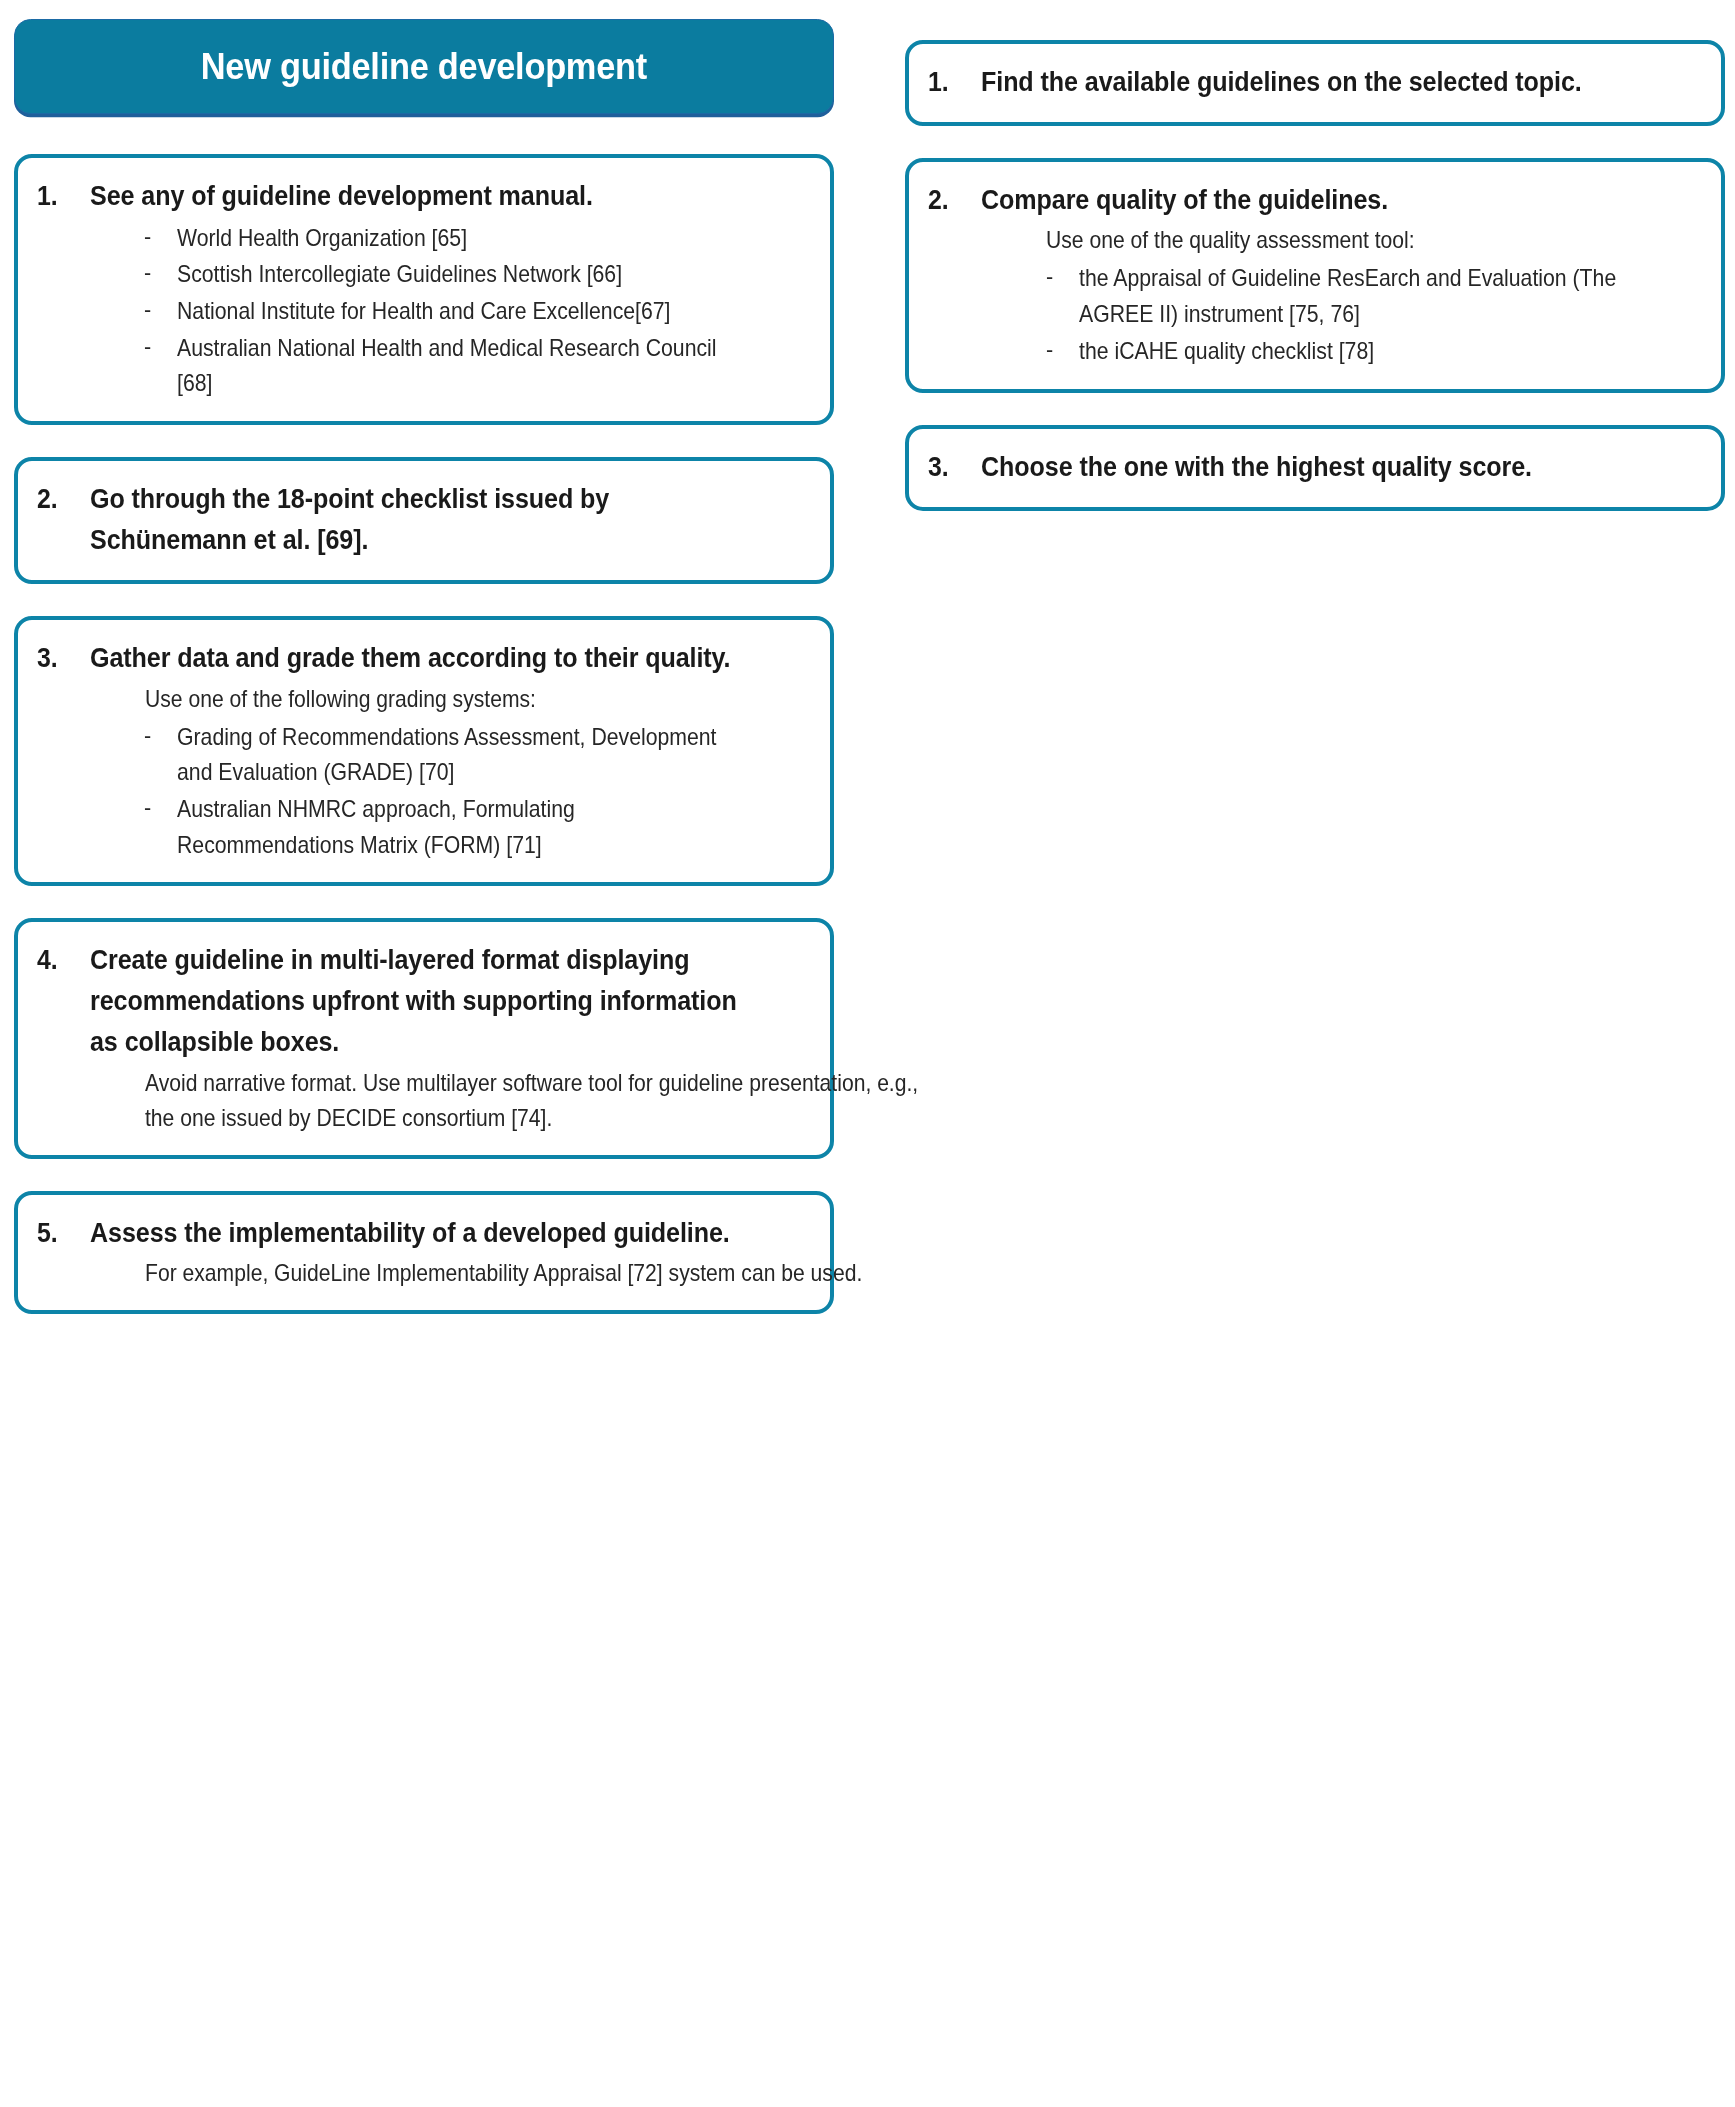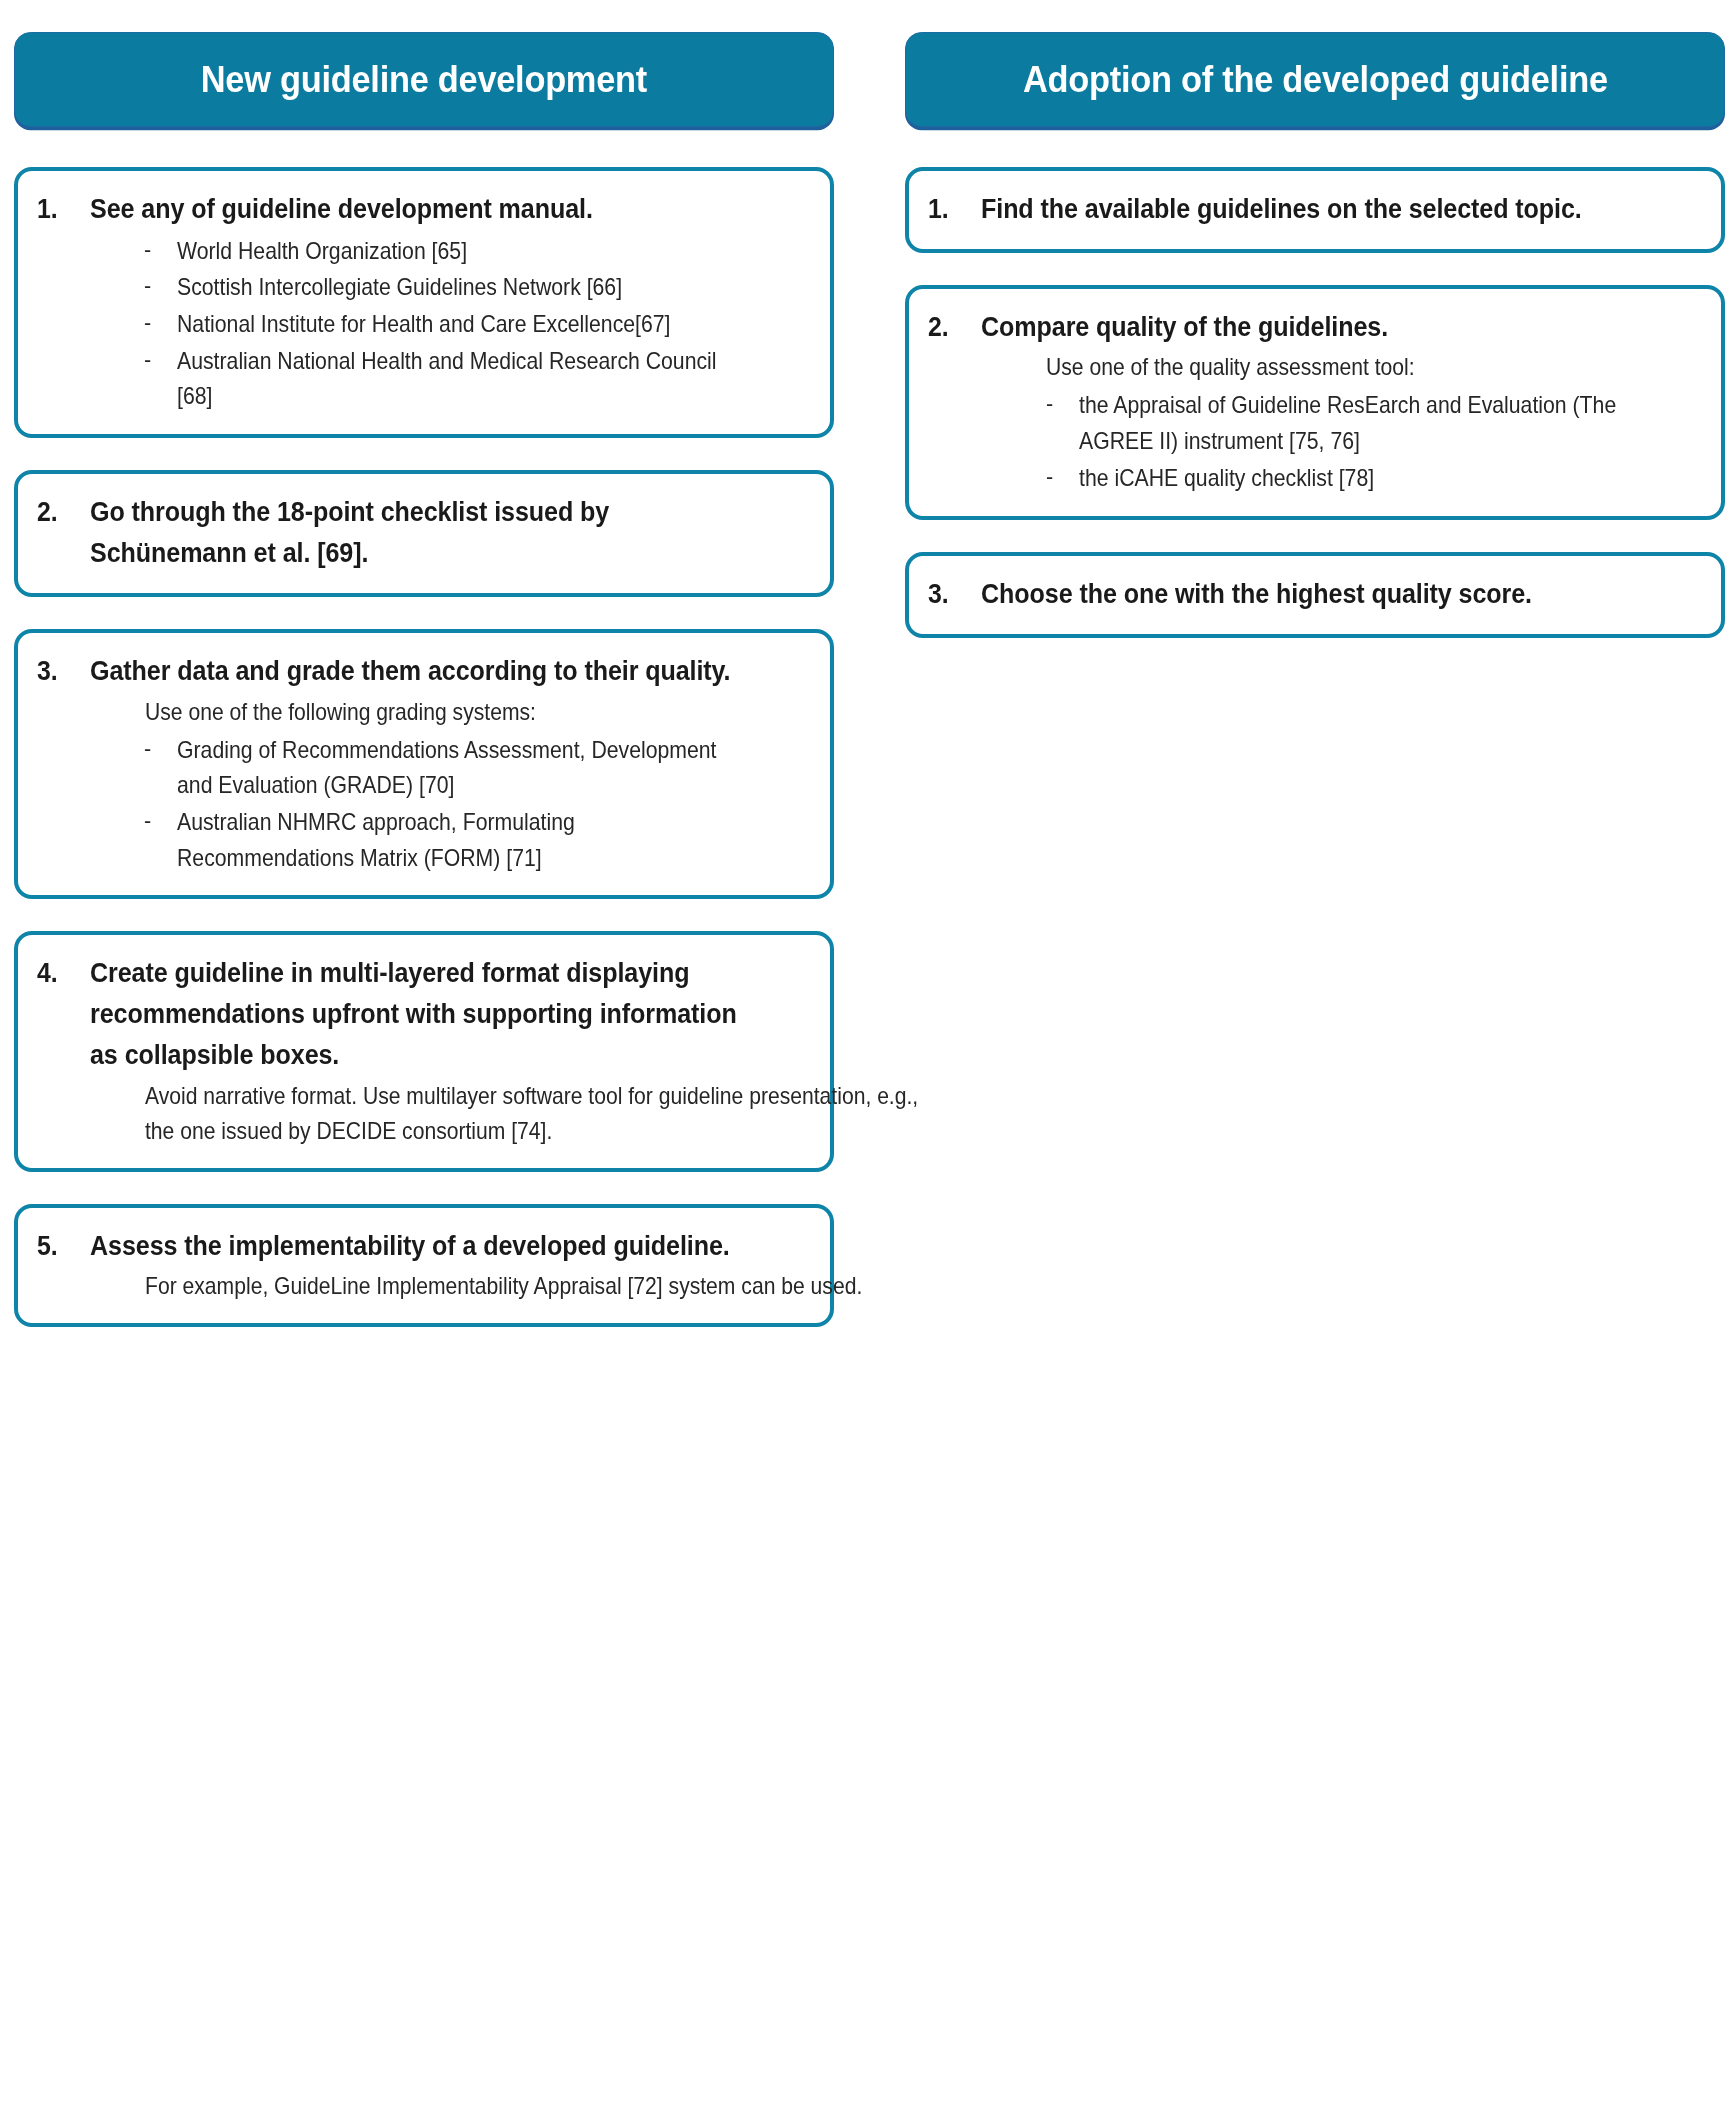--- a/index.html
+++ b/index.html
@@ -35,21 +35,21 @@
     position: relative;
     box-sizing: border-box;
     height: 95px;
     border-radius: 16.5px;
     background: #0b7c9f;
     border: 1.9px solid #1b6aa5;
     box-shadow: 0 3.2px 0 0 #1f5f9b;
     display: flex;
     align-items: center;
     justify-content: center;
-    margin-top: 32px;
+    margin-top: 19px;
   }
   .col-header-text {
     color: #ffffff;
     font-size: 37px;
     font-weight: bold;
     letter-spacing: -0.3px;
     line-height: 1;
     font-stretch: condensed;
     white-space: nowrap;
     transform: scaleX(0.93);
@@ -217,23 +217,20 @@
           <div class="step-num">5.</div>
           <div class="step-title">Assess the implementability of a developed guideline.</div>
         </div>
         <div class="sub-note">For example, GuideLine Implementability Appraisal [72] system can be used.</div>
       </div>
 
     </div>
   </div>
 
   <div class="column column-right">
-    <div class="col-header">
-      <div class="col-header-text">Adoption of the developed guideline</div>
-    </div>
     <div class="cards">
 
       <div class="card">
         <div class="step-row">
           <div class="step-num">1.</div>
           <div class="step-title">Find the available guidelines on the selected topic.</div>
         </div>
       </div>
 
       <div class="card">

